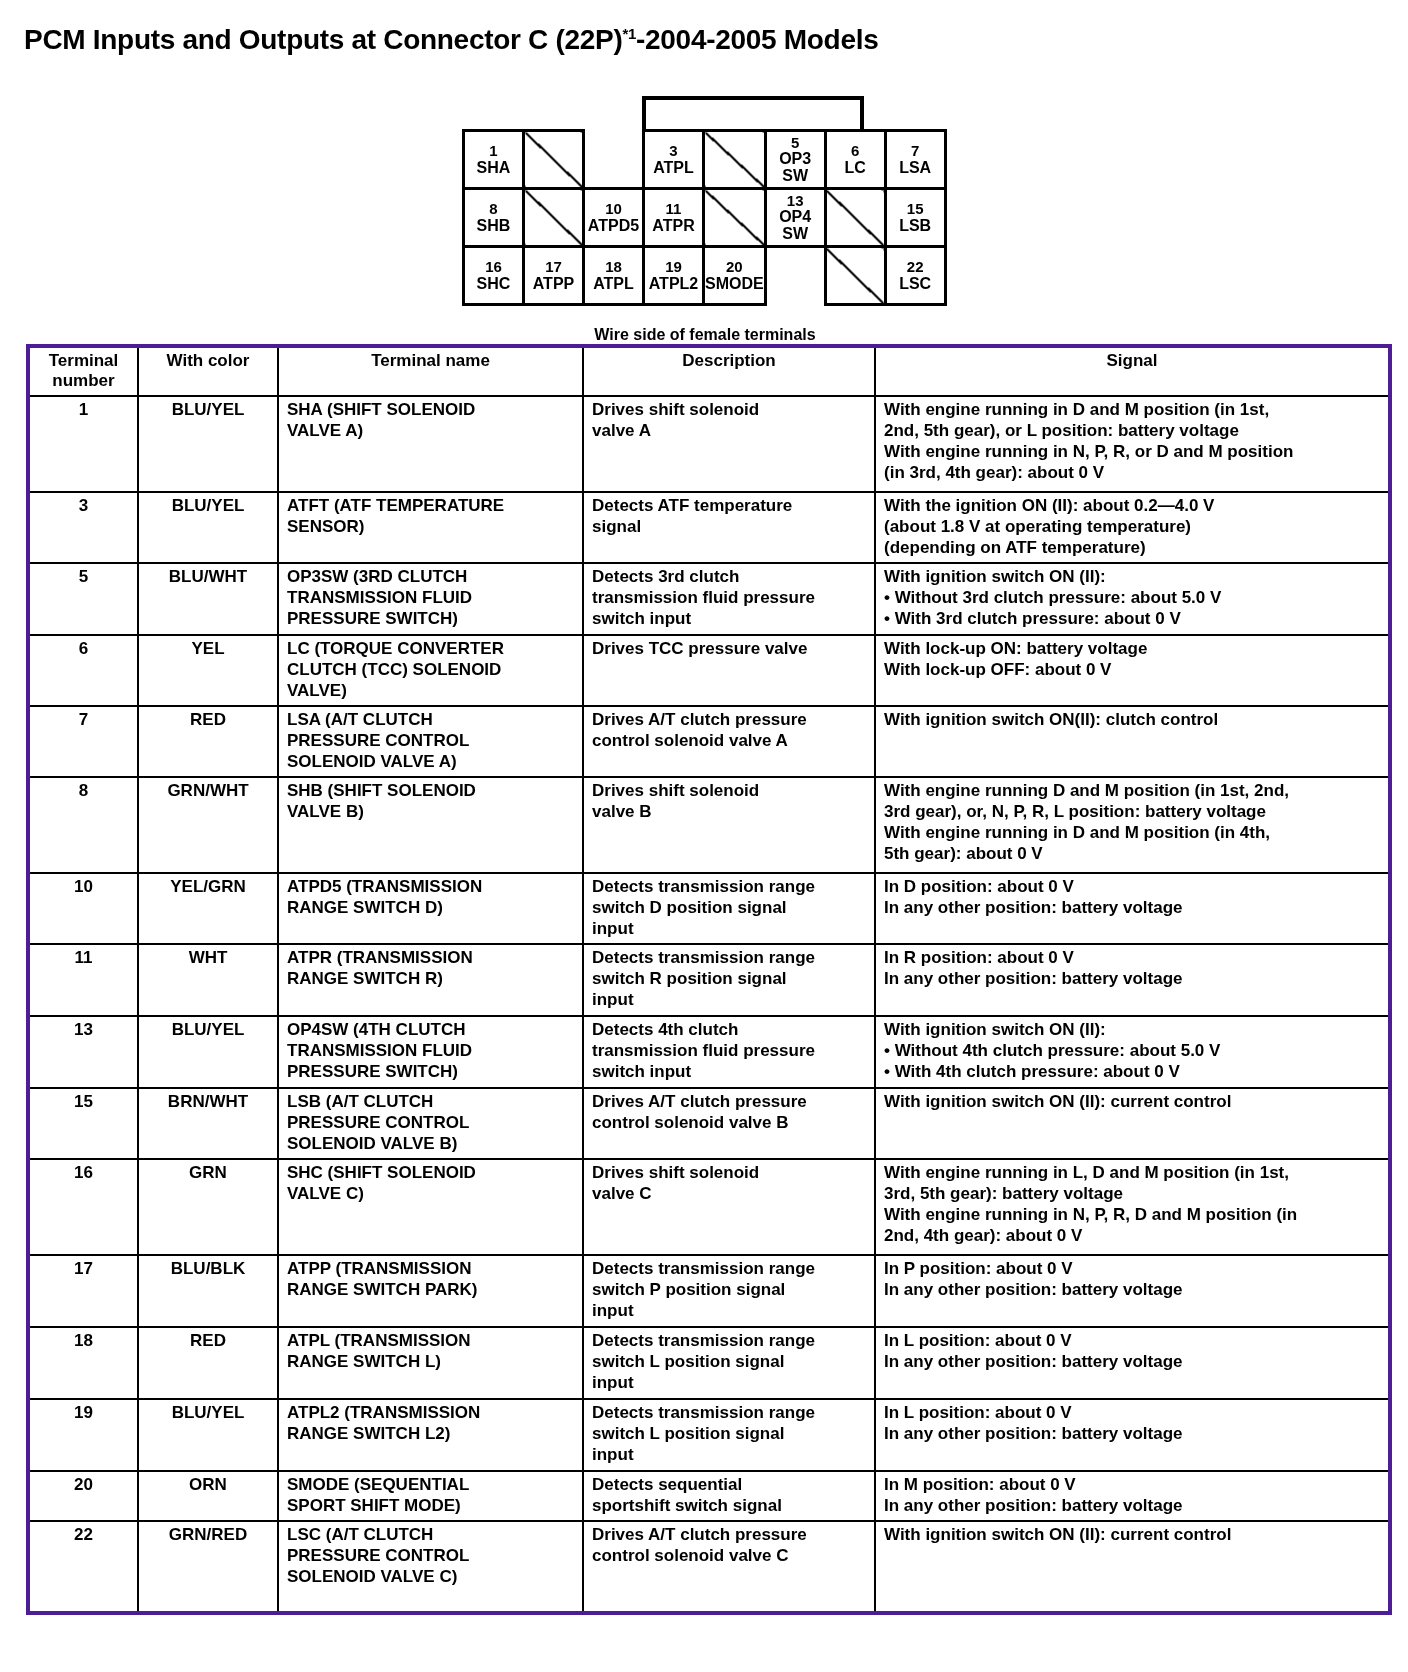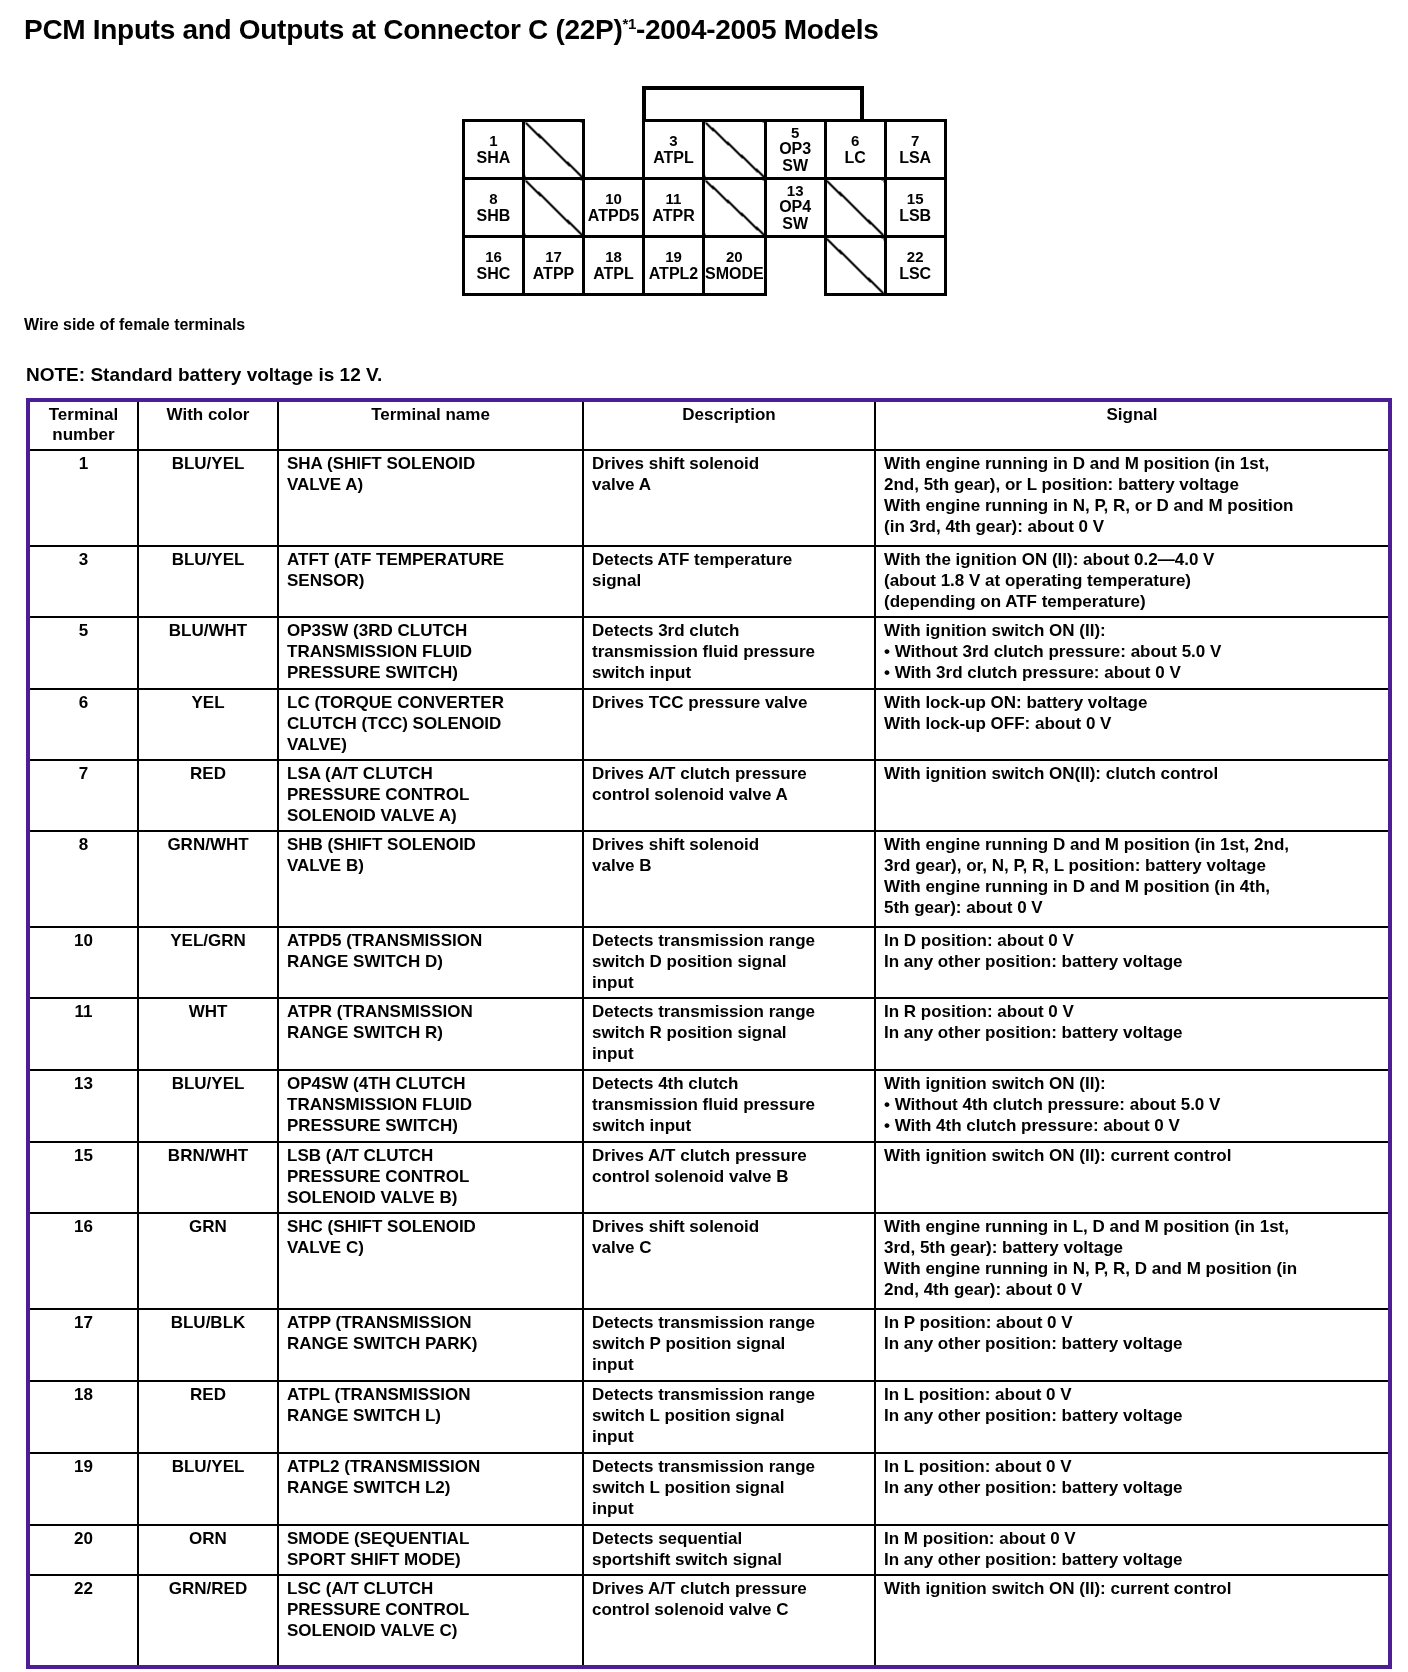--- a/index.html
+++ b/index.html
@@ -1,37 +1,37 @@
 <!DOCTYPE html>
 <html><head>
 <meta charset="utf-8">
 <style>
   * { margin:0; padding:0; box-sizing:border-box; }
   html,body { background:#ffffff; }
   body { font-family:"Liberation Sans", sans-serif; color:#000; }
-  .page { width:1408px; height:1672px; background:#fff; padding:14px 22px 0 24px; position:relative; overflow:hidden; }
+  .page { width:1408px; height:1672px; background:#fff; padding:24px 22px 0 24px; position:relative; overflow:hidden; }
 
   .title { font-size:28px; font-weight:bold; letter-spacing:-0.3px; }
   .title sup { font-size:15px; font-weight:bold; }
 
   
   .connector-wrap { position:relative; width:486px; height:214px; margin:40px auto 0 auto; }
   .conn-tab { position:absolute; left:180px; top:0; width:222px; height:37px;
               border:4px solid #000; border-bottom:none; background:#fff; }
   table.connector { position:absolute; left:0; top:33px; border-collapse:collapse; background:#fff; }
   table.connector td { width:60px; height:58px; border:3px solid #000; text-align:center;
                        vertical-align:middle; padding:0; }
   table.connector td.gap { border:none; }
   table.connector td.hatched {
     background-image:linear-gradient(to top right, transparent 48.6%, #000 48.6%, #000 51.4%, transparent 51.4%);
   }
   .pnum { font-size:15px; font-weight:bold; line-height:1.1; }
   .plabel { font-size:16px; font-weight:bold; line-height:1.02; white-space:pre-line; }
 
-  .caption { text-align:left; margin-top:16px; font-size:16px; font-weight:bold; }
+  .caption { text-align:center; margin-top:16px; font-size:16px; font-weight:bold; }
 
   .note { margin:30px 0 12px 2px; font-size:19px; font-weight:bold; }
 
   
   table.main { border-collapse:collapse; table-layout:fixed; width:1362px; margin-left:2px;
                border:4px solid #4c1d95; }
   table.main th { border:2px solid #000; font-size:17px; font-weight:bold; text-align:center;
                   vertical-align:top; padding:3px 2px 4px 2px; white-space:pre-line; line-height:1.18; }
   table.main td { border:2px solid #000; font-size:17px; font-weight:bold; vertical-align:top;
                   padding:2px 8px 4px 8px; line-height:1.24; white-space:pre-line; }
@@ -127,21 +127,20 @@
               <div class="pnum">22</div>
               <div class="plabel">LSC</div>
             </td>
           </tr>
         </tbody>
     </table>
   </div>
 
   <div class="caption">Wire side of female terminals</div>
 
-  <p class="note">NOTE: Standard battery voltage is 12 V.</p>
 
   <table class="main">
     <colgroup>
       <col style="width:110px">
         <col style="width:140px">
         <col style="width:305px">
       <col style="width:292px">
         <col style="width:515px">
     </colgroup>
     <thead>

